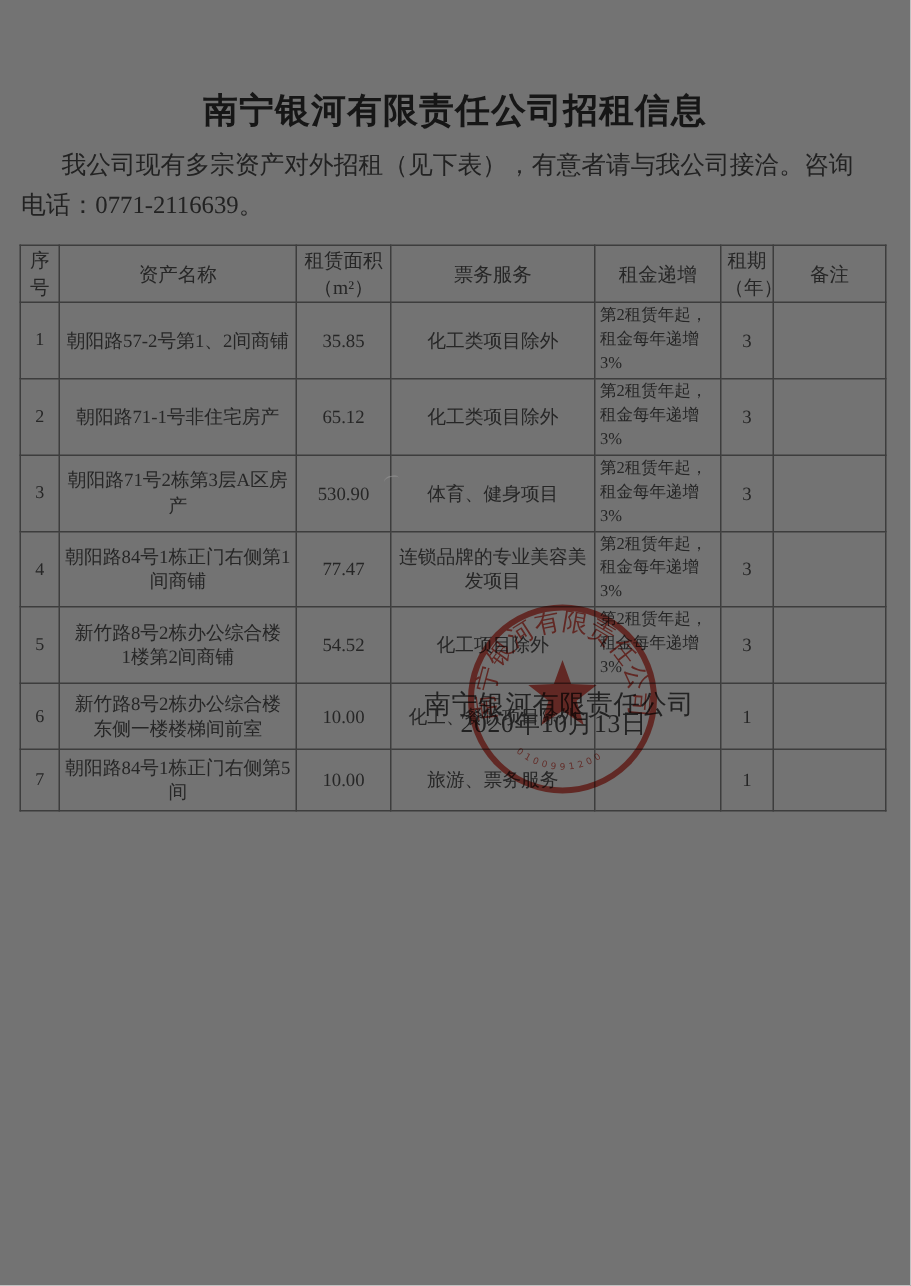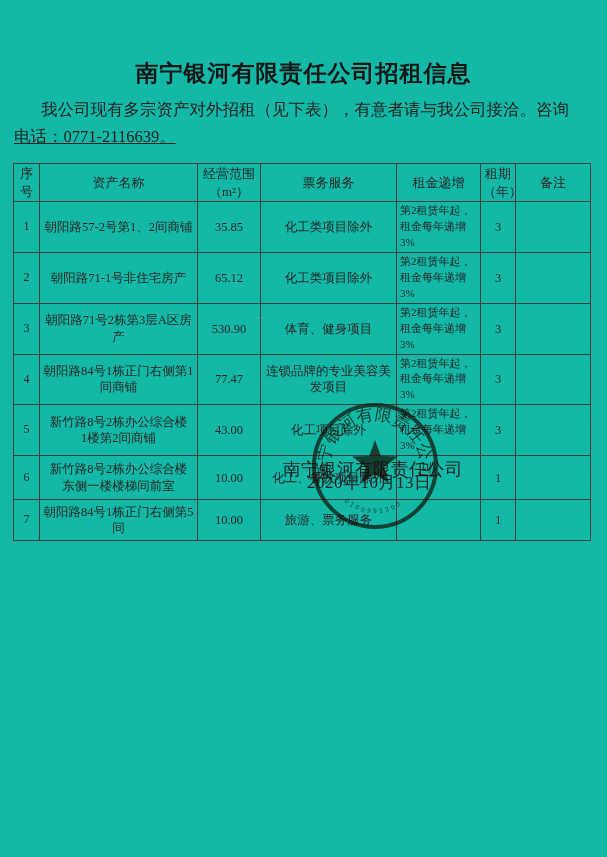--- a/index.html
+++ b/index.html
@@ -4,34 +4,34 @@
 <style>
   html,body{margin:0;padding:0;}
   body{
     width:607px;height:857px;
     background:#ffffff;
     font-family:"Liberation Serif", serif;
     color:#1f1f1f;
     position:relative;
     overflow:hidden;
   }
-  .page{position:relative;width:607px;height:857px;background:#14b8a6;}
+  .page{position:relative;width:607px;height:857px;background:#737373;}
   .doc-title{
     position:absolute;top:58px;left:0;width:607px;
     text-align:center;
     font-family:"DejaVu Sans", sans-serif;
     font-weight:700;font-size:23px;letter-spacing:1px;color:#161616;
   }
   .intro{
     position:absolute;top:96px;left:14px;width:579px;
     font-size:16.5px;line-height:27px;color:#222;
     text-align:justify;
   }
   .intro .l1{text-indent:27px;white-space:nowrap;}
-  .intro .l2{white-space:nowrap;text-decoration:underline;}
+  .intro .l2{white-space:nowrap;}
   table.doc-table{
     position:absolute;left:13px;top:163px;
     border-collapse:collapse;table-layout:fixed;
     width:577px;
     background:transparent;
   }
   table.doc-table th, table.doc-table td{
     border:1.5px solid #3d3d3d;
     text-align:center;vertical-align:middle;
     padding:1px 2px;
@@ -93,21 +93,21 @@
       <col style="width:136px">
         <col style="width:84px">
         <col style="width:35px">
         <col style="width:75px">
     </colgroup>
     <tbody>
         <tr class="h-head">
       <th>序
 号</th>
       <th>资产名称</th>
-      <th>经营范围
+      <th>租赁面积
 （m²）</th>
       <th>票务服务</th>
       <th>租金递增</th>
       <th>租期
 （年）</th>
       <th>备注</th>
     </tr>
     <tr class="h-r1">
       <td class="c-no">1</td>
       <td>朝阳路57-2号第1、2间商铺</td>
@@ -145,21 +145,21 @@
       <td>连锁品牌的专业美容美发项目</td>
       <td class="c-esc">第2租赁年起，
 租金每年递增3%</td>
       <td>3</td>
       <td></td>
     </tr>
     <tr class="h-r5">
       <td class="c-no">5</td>
       <td>新竹路8号2栋办公综合楼
 1楼第2间商铺</td>
-      <td>43.00</td>
+      <td>54.52</td>
       <td>化工项目除外</td>
       <td class="c-esc">第2租赁年起，
 租金每年递增3%</td>
       <td>3</td>
       <td></td>
     </tr>
     <tr class="h-r6">
       <td class="c-no">6</td>
       <td>新竹路8号2栋办公综合楼
 东侧一楼楼梯间前室</td>

